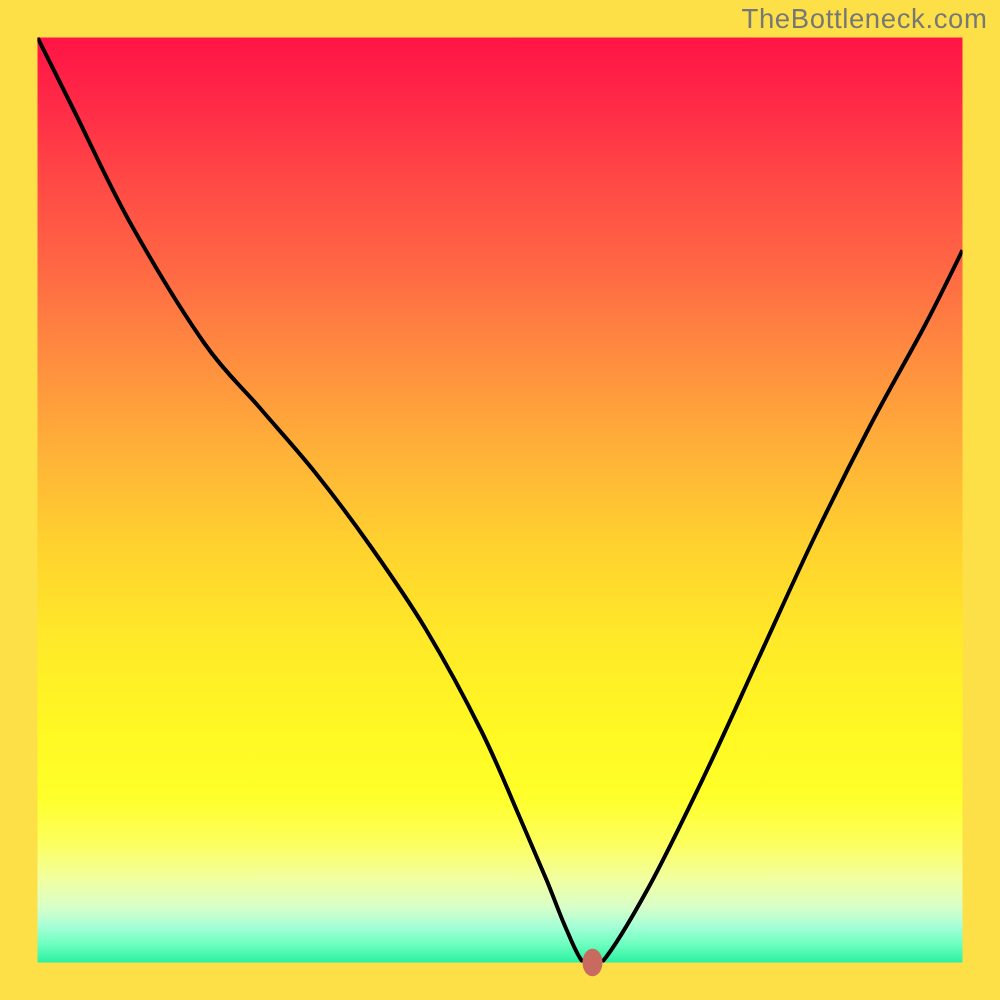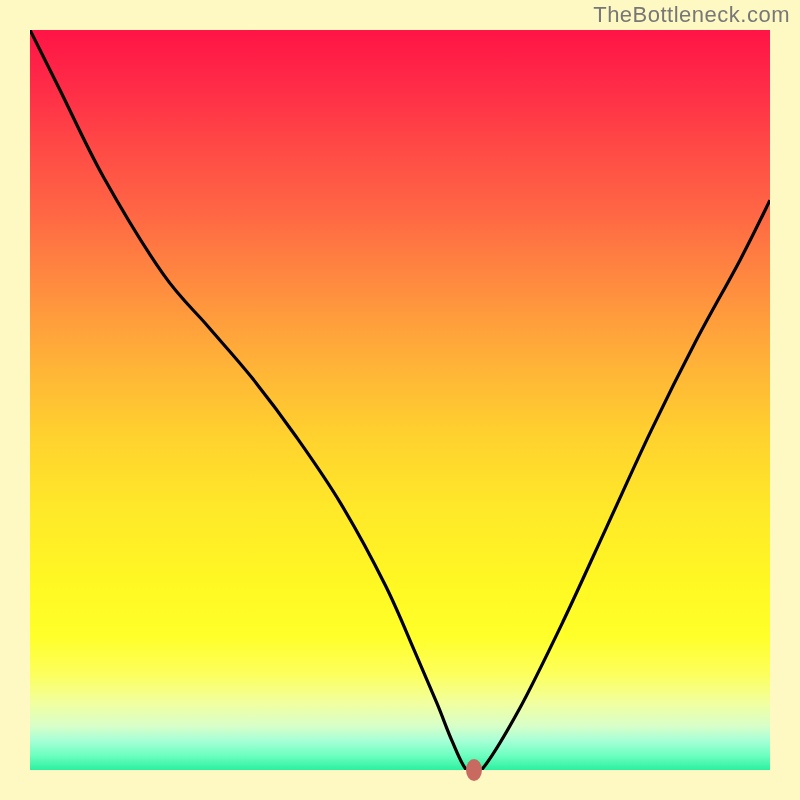--- a/index.html
+++ b/index.html
@@ -8,21 +8,21 @@
     width: 800px;
     height: 800px;
     background: #000;
     font-family: Arial, Helvetica, sans-serif;
     overflow: hidden;
   }
   .container {
     position: relative;
     width: 800px;
     height: 800px;
-    background: #fef9c3;
+    background: #fde047;
   }
   .watermark {
     position: absolute;
     top: 2px;
     right: 10px;
     color: #777;
     font-size: 22px;
     z-index: 5;
     letter-spacing: 0.5px;
   }

